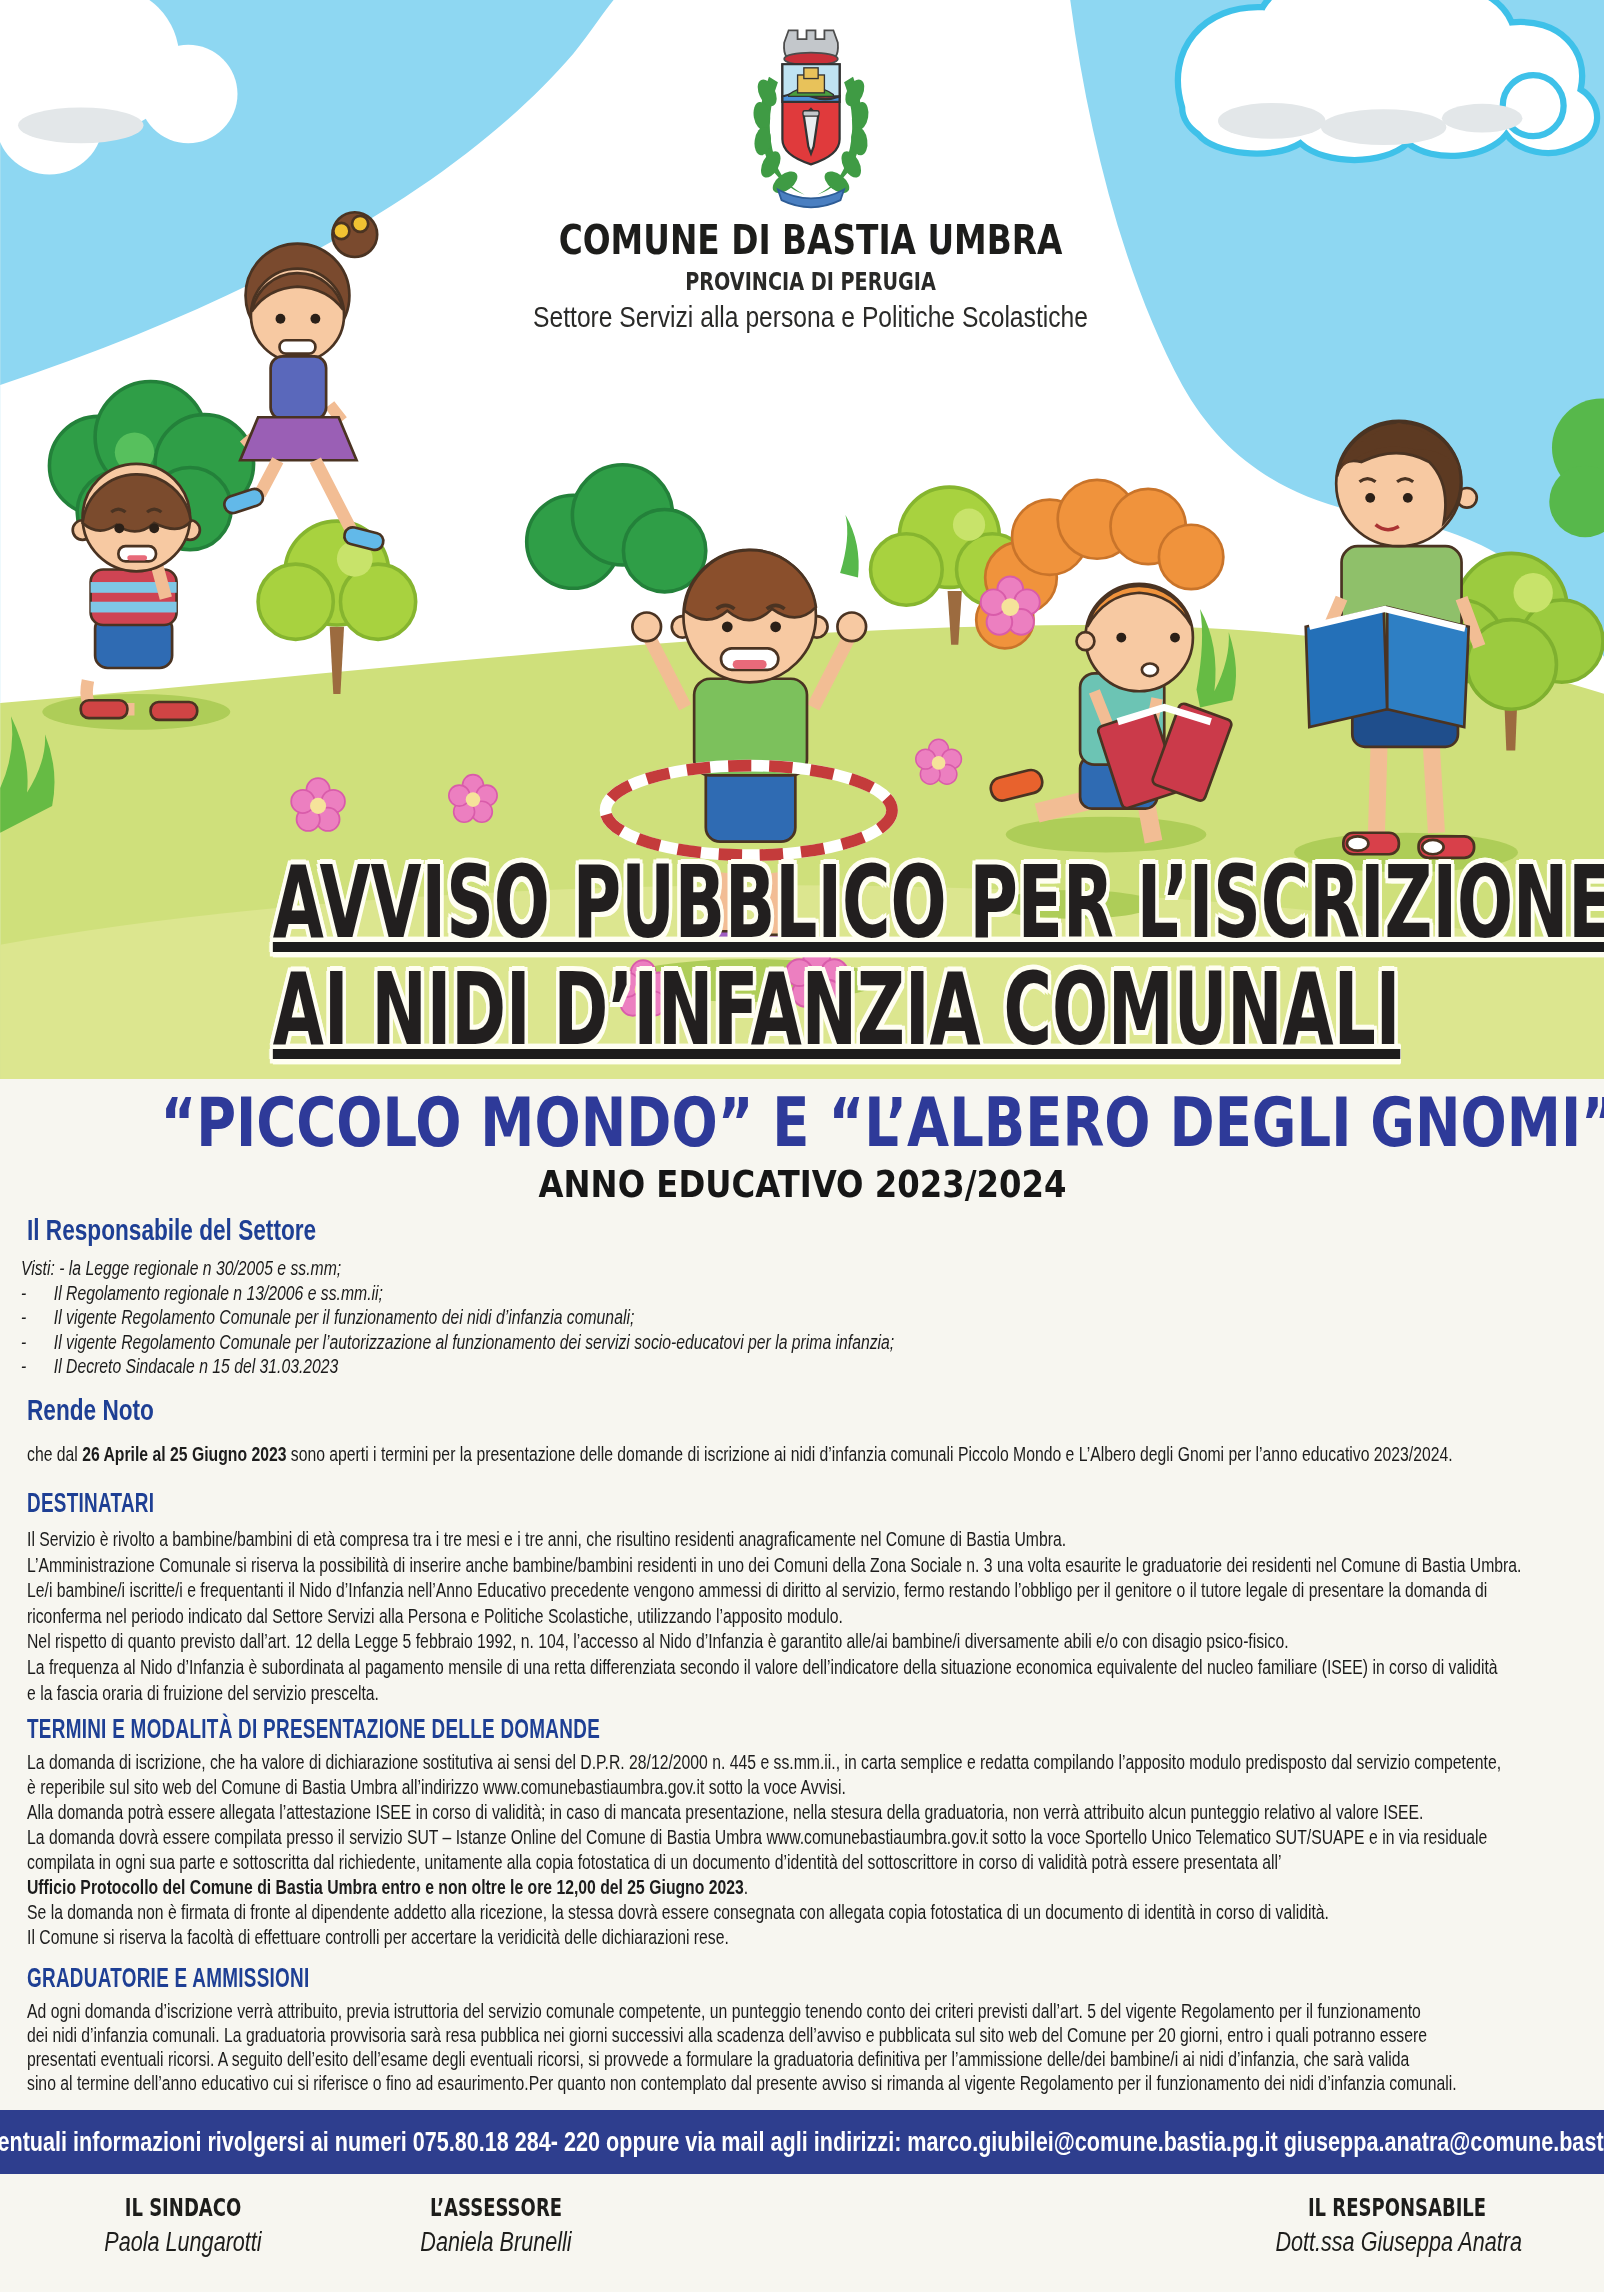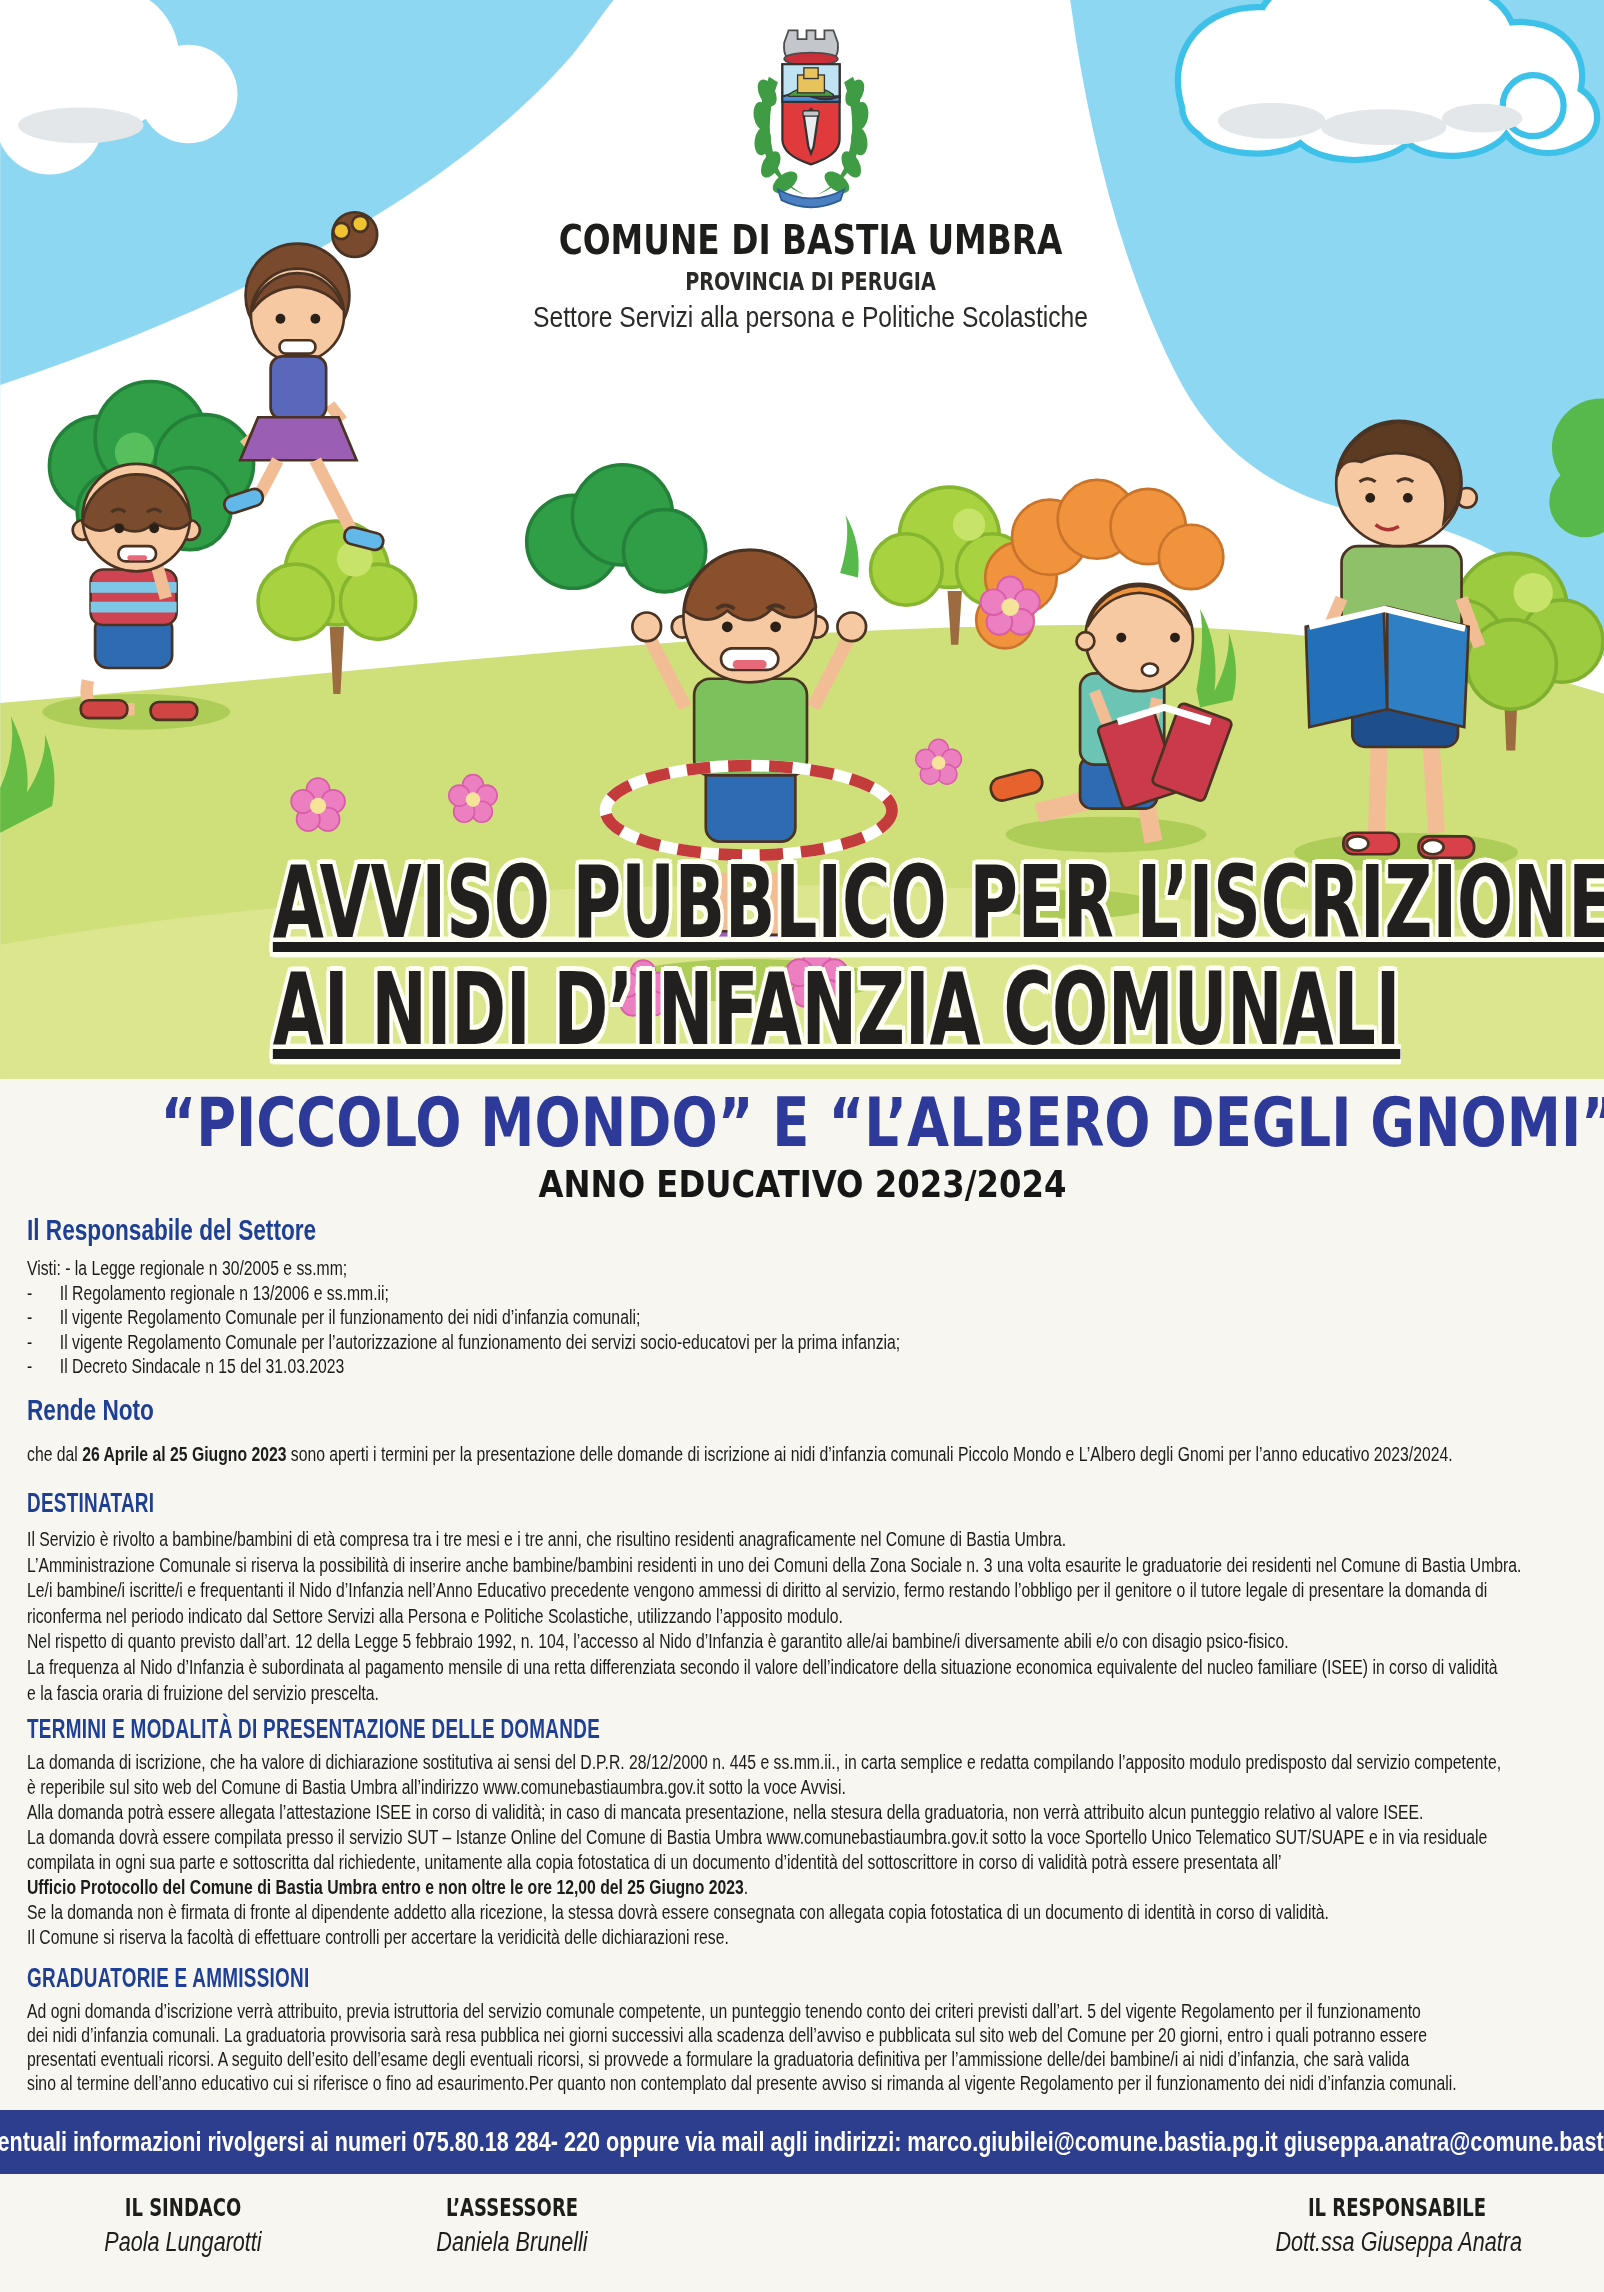--- a/index.html
+++ b/index.html
@@ -370,21 +370,21 @@
 
 <div class="title-wrap">
   <div class="title-line">AVVISO PUBBLICO PER L’ISCRIZIONE</div>
   <div class="title-line">AI NIDI D’INFANZIA COMUNALI</div>
 </div>
 <div class="subtitle">“PICCOLO MONDO” E “L’ALBERO DEGLI GNOMI”</div>
 <div class="anno">ANNO EDUCATIVO 2023/2024</div>
 
 <div class="abs h-blue h-mixed" style="top:1214px;left:27px;">Il Responsabile del Settore</div>
 
-<div class="abs" style="top:1256px;left:27px;">
+<div class="abs" style="top:1256px;left:21px;font-style:italic;">
   <div class="bodyline" style="line-height:24.5px;">Visti: - la Legge regionale n 30/2005 e ss.mm;</div>
   <div class="bodyline" style="line-height:24.5px;"><span class="dash">-</span><span>Il Regolamento regionale n 13/2006 e ss.mm.ii;</span></div>
   <div class="bodyline" style="line-height:24.5px;"><span class="dash">-</span><span>Il vigente Regolamento Comunale per il funzionamento dei nidi d’infanzia comunali;</span></div>
   <div class="bodyline" style="line-height:24.5px;"><span class="dash">-</span><span>Il vigente Regolamento Comunale per l’autorizzazione al funzionamento dei servizi socio-educatovi per la prima infanzia;</span></div>
   <div class="bodyline" style="line-height:24.5px;"><span class="dash">-</span><span>Il Decreto Sindacale n 15 del 31.03.2023</span></div>
 </div>
 
 <div class="abs h-blue h-mixed" style="top:1394px;left:27px;">Rende Noto</div>
 
 <div class="abs bodyline" style="top:1442px;left:27px;"><span>che dal </span><span class="b">26 Aprile al 25 Giugno 2023</span><span> sono aperti i termini per la presentazione delle domande di iscrizione ai nidi d’infanzia comunali Piccolo Mondo e L’Albero degli Gnomi per l’anno educativo 2023/2024.</span></div>
@@ -424,21 +424,21 @@
 </div>
 
 <div class="banner">
   <div class="banner-text">Per eventuali informazioni rivolgersi ai numeri 075.80.18 284- 220  oppure via mail agli indirizzi: marco.giubilei@comune.bastia.pg.it  giuseppa.anatra@comune.bastia.pg.it</div>
 </div>
 
 <div class="sig" style="left:31px;">
   <div class="role">IL SINDACO</div>
   <div class="name">Paola Lungarotti</div>
 </div>
-<div class="sig" style="left:360px;">
+<div class="sig" style="left:344px;">
   <div class="role">L’ASSESSORE</div>
   <div class="name">Daniela Brunelli</div>
 </div>
 <div class="sig" style="left:1245px;">
   <div class="role">IL RESPONSABILE</div>
   <div class="name">Dott.ssa Giuseppa Anatra</div>
 </div>
 
 
 </body></html>

